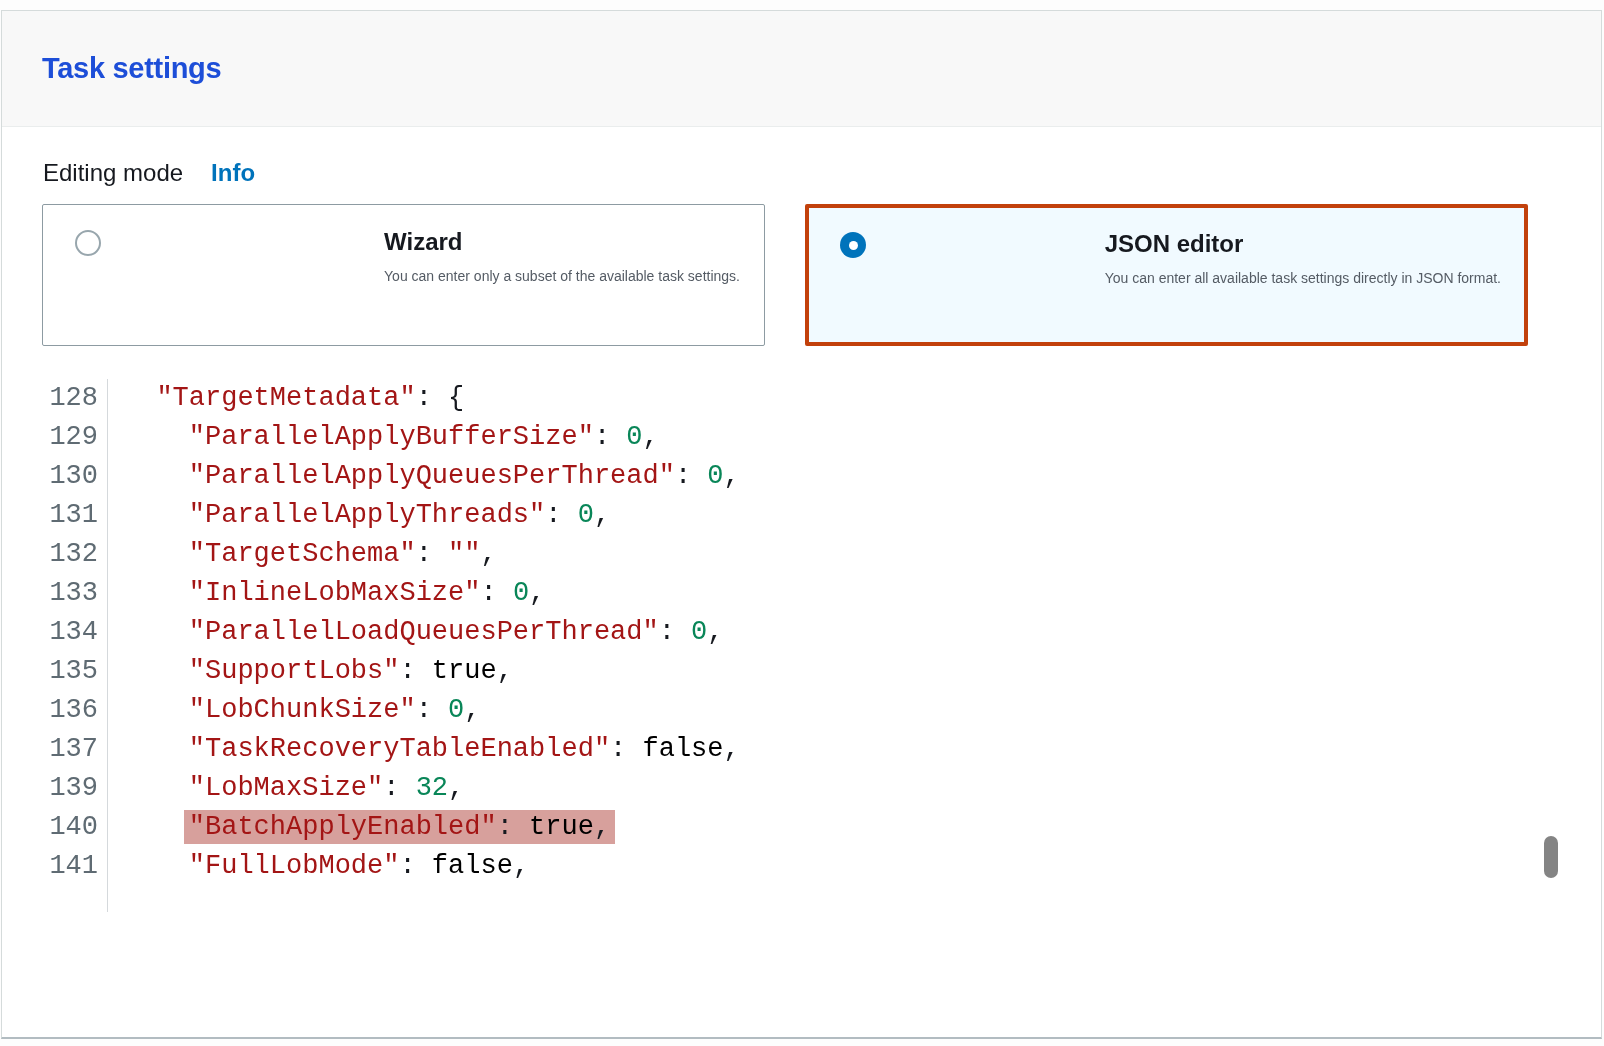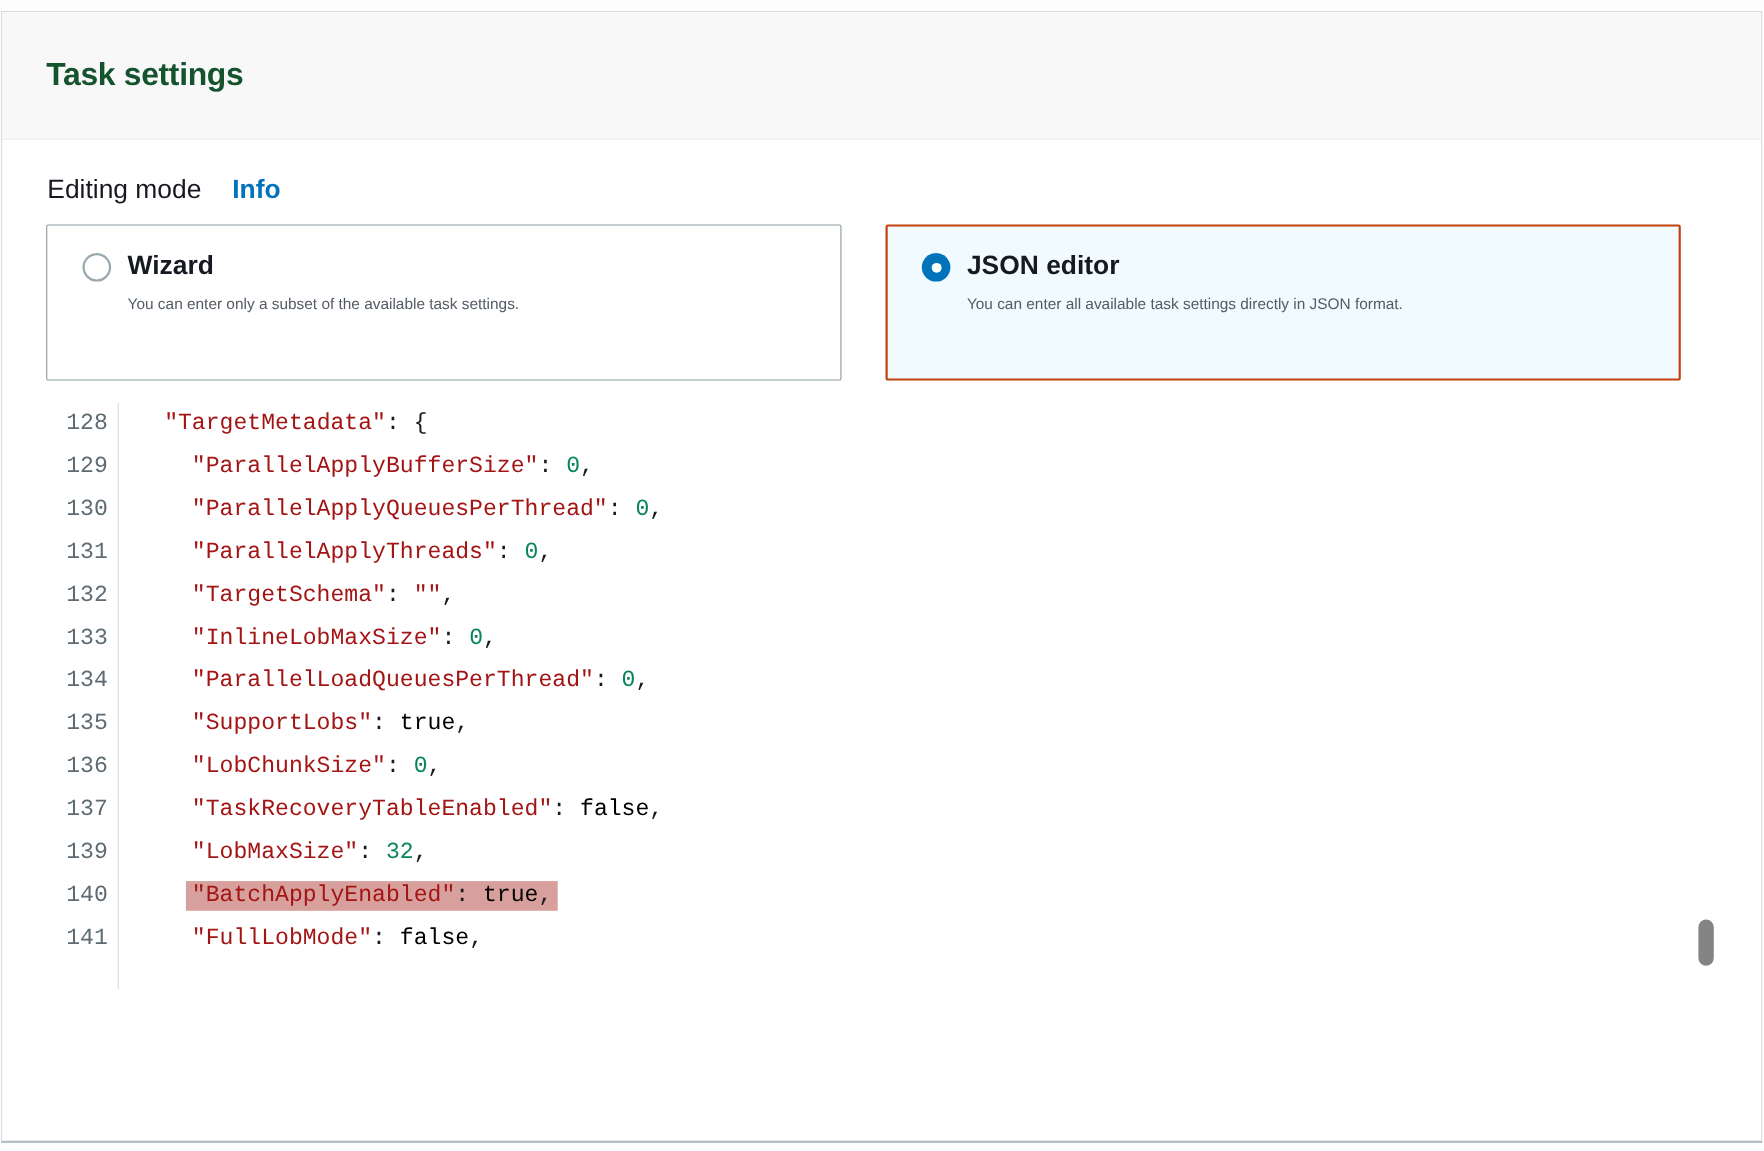--- a/index.html
+++ b/index.html
@@ -23,21 +23,21 @@
     background: #f8f8f8;
     border-bottom: 1px solid #eaeded;
     display: flex;
     align-items: center;
     padding: 0 40px;
   }
   .panel-header h1 {
     margin: 0;
     font-size: 29px;
     font-weight: 700;
-    color: #14532d;
+    color: #1d4ed8;
     letter-spacing: -0.3px;
     text-align: center;
   }
   .panel-body { padding: 32px 40px 0 40px; }
 
   .field-label-row {
     display: flex;
     align-items: baseline;
     gap: 28px;
     font-size: 24px;
@@ -55,23 +55,24 @@
   .tile {
     width: 723px;
     height: 142px;
     border: 1px solid #8d9ba2;
     border-radius: 2px;
     background: #ffffff;
     display: flex;
     align-items: flex-start;
     padding: 21px 24px 0 32px;
     cursor: pointer;
+    justify-content: space-between;
   }
   .tile.selected {
-    border: 2px solid #c2410c;
+    border: 4px solid #c2410c;
     background: #f1faff;
     padding: 20px 23px 0 31px;
   }
   .radio {
     flex: none;
     width: 26px; height: 26px;
     border-radius: 50%;
     border: 2px solid #98a6ad;
     background: #ffffff;
     margin-top: 4px;
@@ -101,23 +102,23 @@
   .tile-desc {
     display: block;
     font-size: 14px;
     color: #545b64;
     margin-top: 7px;
     line-height: 1.58;
     max-width: 600px;
   }
 
   .code-editor {
-    margin-top: 20px;
+    margin-top: 33px;
     font-family: "Liberation Mono", monospace;
-    font-size: 21px;
+    font-size: 27px;
     line-height: 39px;
     color: #16191f;
   }
   .code-line { display: flex; }
   .gutter {
     flex: none;
     width: 66px;
     text-align: right;
     padding-right: 9px;
     color: #5f6b73;

